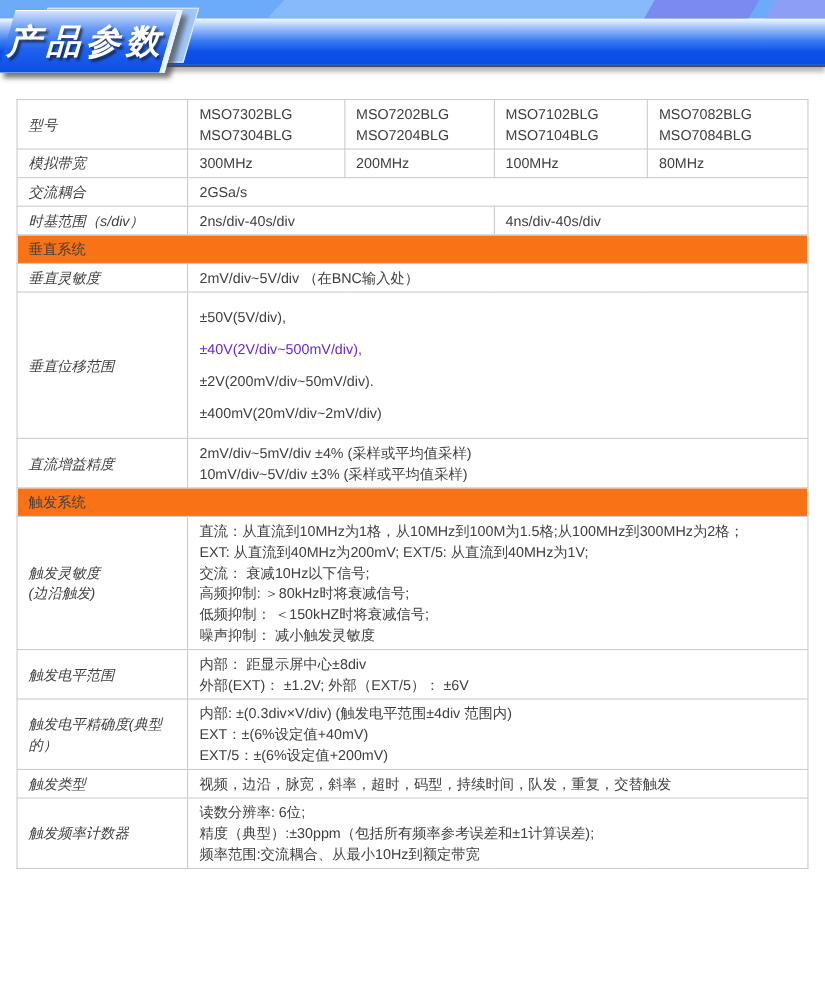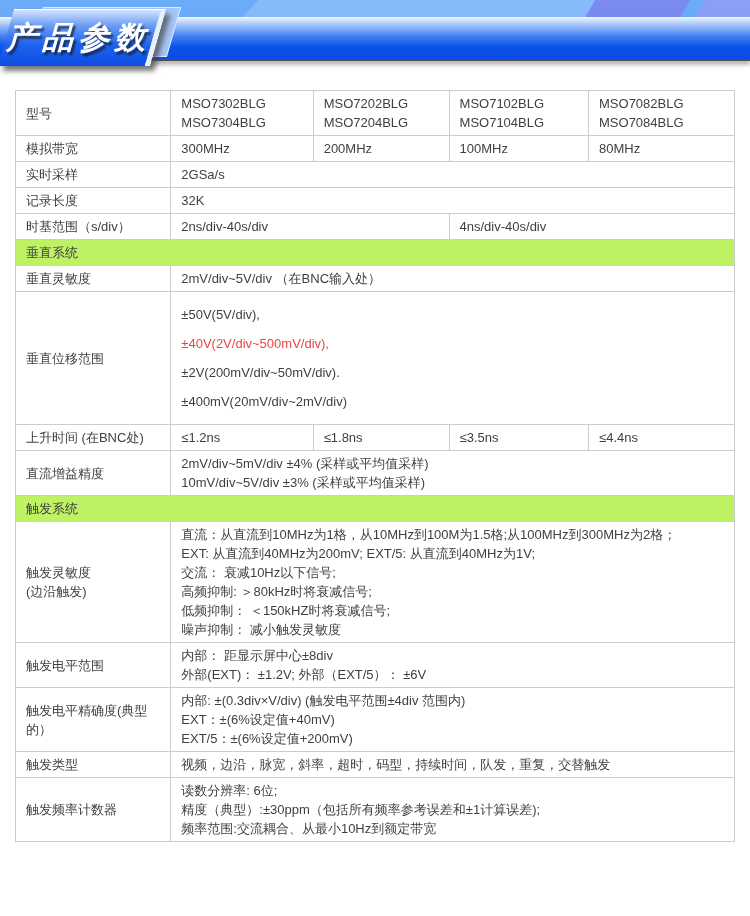--- a/index.html
+++ b/index.html
@@ -53,26 +53,26 @@
   table.spec {
     width:100%; border-collapse:collapse; table-layout:fixed;
     font-size:13px; line-height:19px; color:#3f3f3f;
   }
   table.spec td {
     border:1px solid #cccccc;
     padding:3px 10px;
     vertical-align:middle;
     overflow:hidden;
   }
-  td.lbl { padding-left:10px; }
+  td.lbl { padding-left:10px;font-style:italic; }
   tr.sec td {
-    background:#bef264;
+    background:#f97316;
     height:24px;
   }
-  .muted { color:#ef4444; }
+  .muted { color:#6d28d9; }
   .spread div { margin:10px 0; }
   .tight div { margin:0; }
   .twoline div { margin:0; }
 </style>
 </head>
 <body>
 
 <div class="banner">
   <div class="banner-top">
     <div class="deco-a"></div>
@@ -119,28 +119,24 @@
 
     <tr>
       <td class="lbl">模拟带宽</td>
       <td>300MHz</td>
       <td>200MHz</td>
       <td>100MHz</td>
       <td>80MHz</td>
     </tr>
 
     <tr>
-      <td class="lbl">实时采样</td>
+      <td class="lbl">交流耦合</td>
       <td colspan="4">2GSa/s</td>
     </tr>
 
-    <tr>
-      <td class="lbl">记录长度</td>
-      <td colspan="4">32K</td>
-    </tr>
 
     <tr>
       <td class="lbl">时基范围（s/div）</td>
       <td colspan="2">2ns/div-40s/div</td>
       <td colspan="2">4ns/div-40s/div</td>
     </tr>
 
 
     <tr class="sec">
       <td colspan="5">垂直系统</td>
@@ -155,27 +151,20 @@
     <tr>
       <td class="lbl">垂直位移范围</td>
       <td colspan="4" class="spread">
         <div>±50V(5V/div),</div>
         <div class="muted">±40V(2V/div~500mV/div),</div>
         <div>±2V(200mV/div~50mV/div).</div>
         <div>±400mV(20mV/div~2mV/div)</div>
       </td>
     </tr>
 
-    <tr>
-      <td class="lbl">上升时间 (在BNC处)</td>
-      <td>≤1.2ns</td>
-      <td>≤1.8ns</td>
-      <td>≤3.5ns</td>
-      <td>≤4.4ns</td>
-    </tr>
 
     <tr>
       <td class="lbl">直流增益精度</td>
       <td colspan="4" class="tight">
         <div>2mV/div~5mV/div ±4% (采样或平均值采样)</div>
         <div>10mV/div~5V/div ±3% (采样或平均值采样)</div>
       </td>
     </tr>
 
     <tr class="sec">

